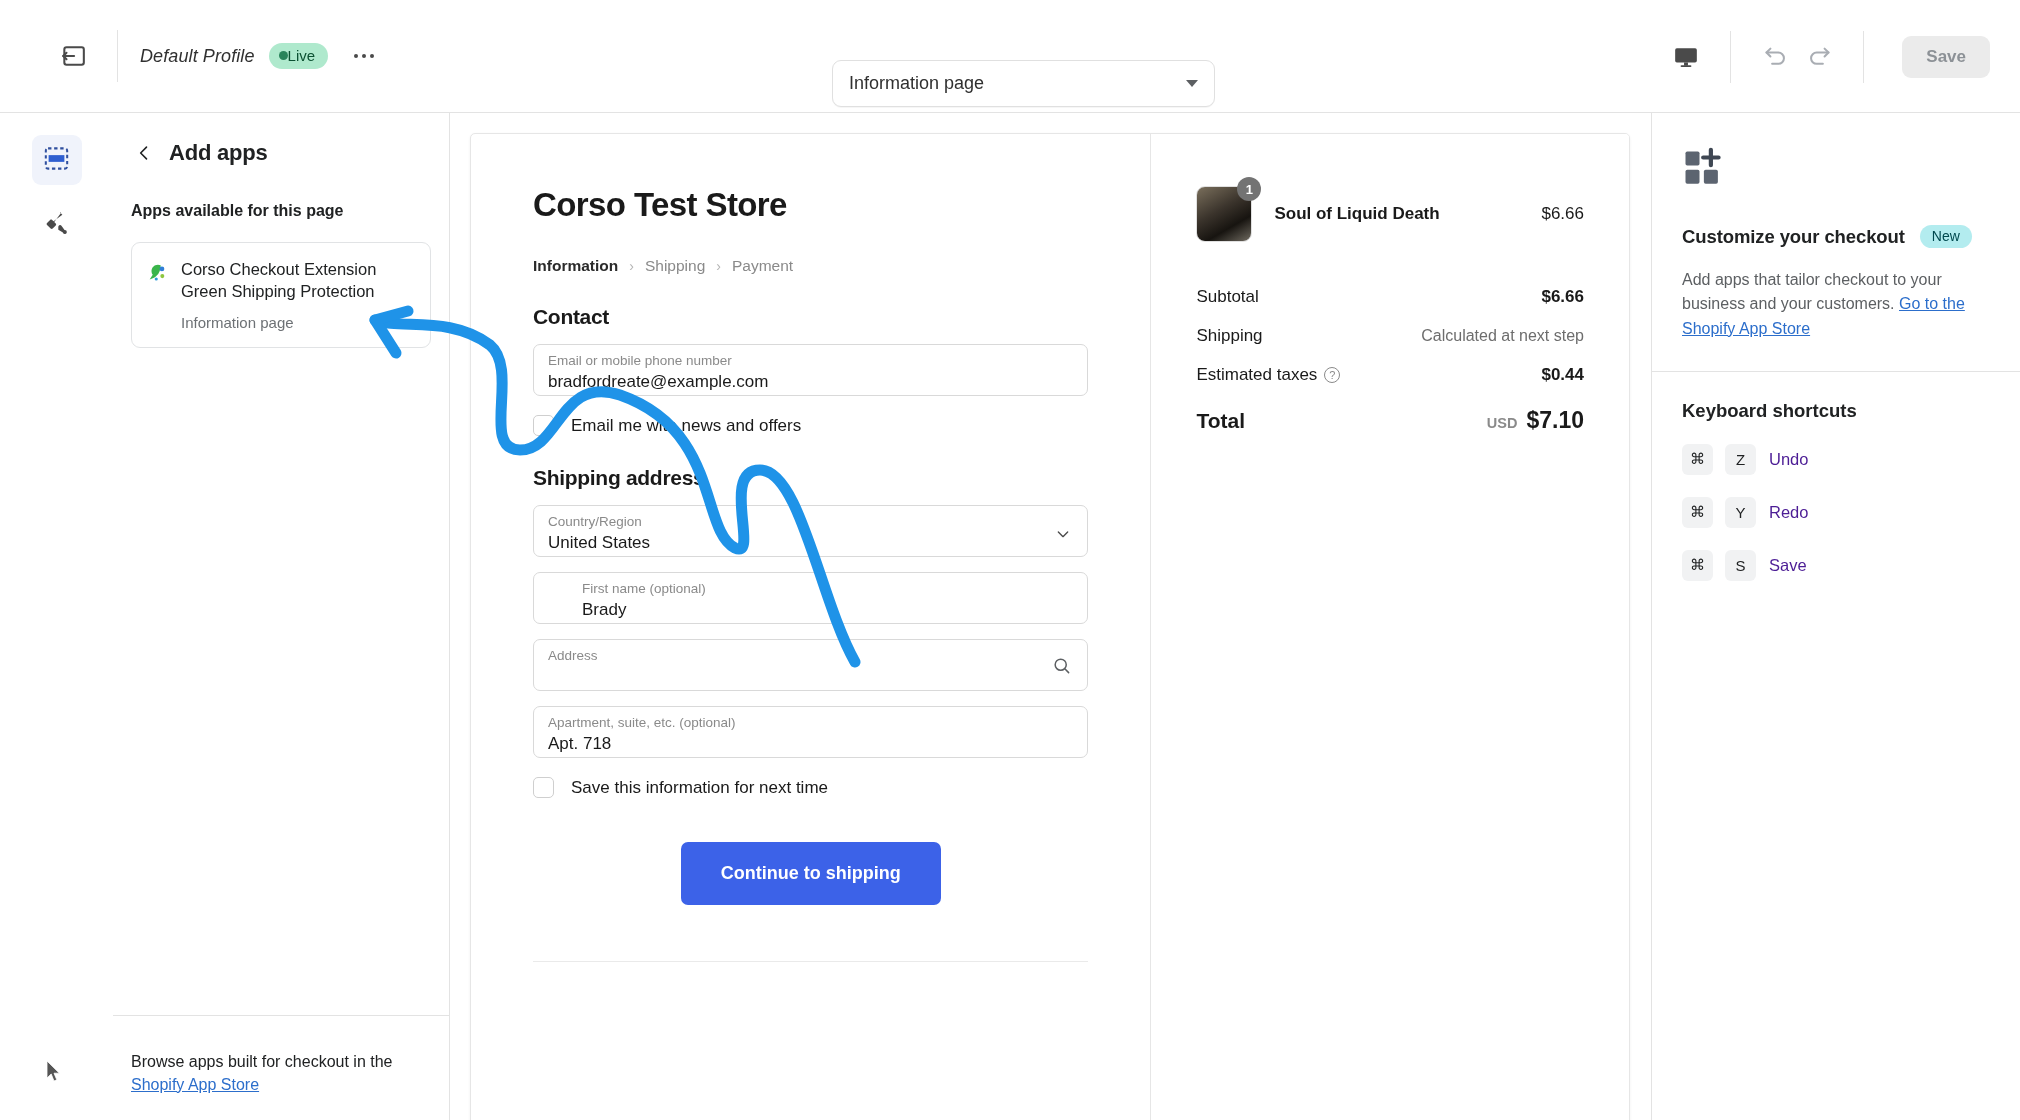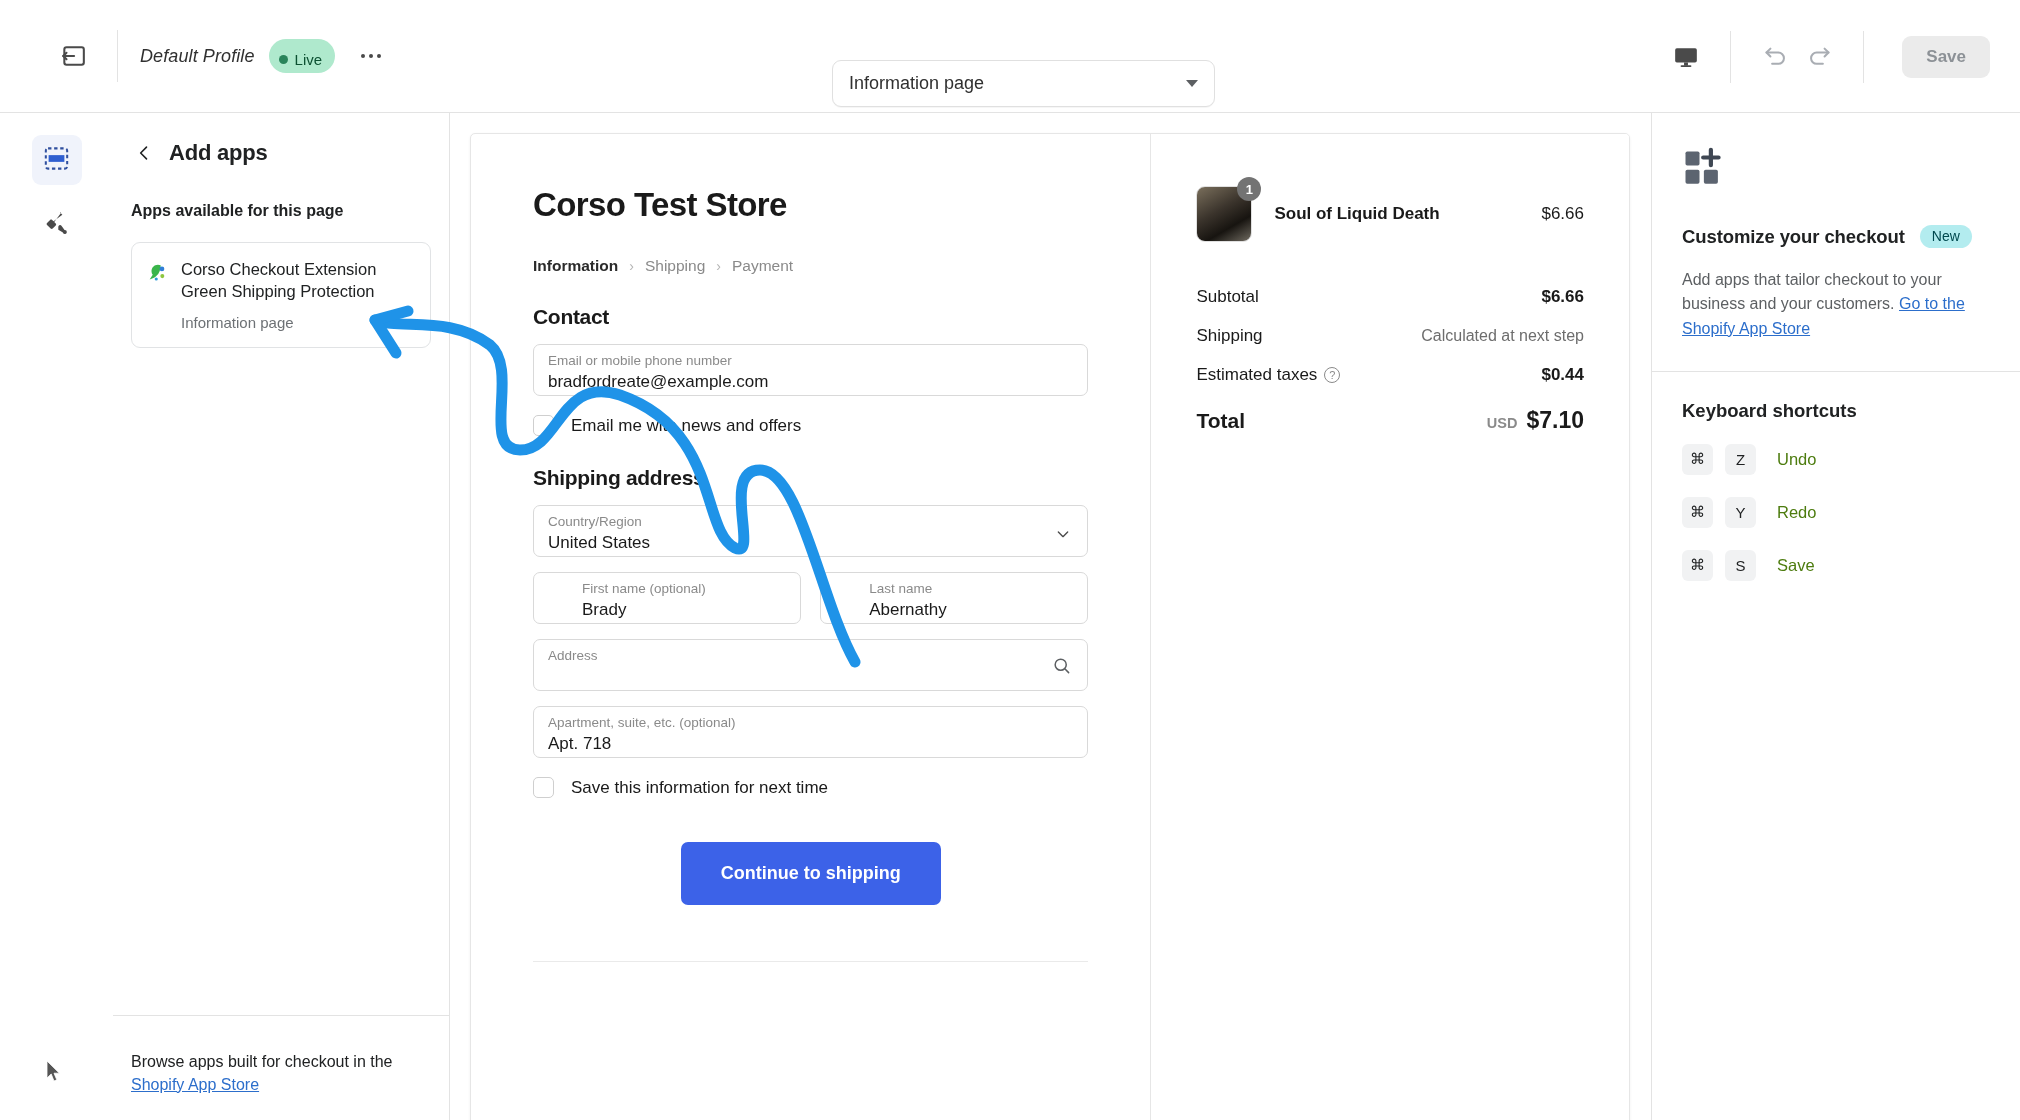--- a/index.html
+++ b/index.html
@@ -19,23 +19,23 @@
   }
   .topbar-left { display:flex; align-items:center; height:100%; }
   .exit-btn {
     width: 44px; height: 44px; margin-left: 51px;
     display:flex; align-items:center; justify-content:center;
     border-radius: 8px; cursor: pointer;
   }
   .vdiv { width:1px; height:52px; background:#e3e3e3; margin:0 22px; }
   .profile-name { font-size:18px; color:#303030; font-weight:400; letter-spacing:.1px;font-style:italic;}
   .live-badge {
-    display:inline-flex; align-items:center; gap:7px;
+    display:inline-flex; align-items:center; 
     background:#afe9cd; color:#0c5132; border-radius:20px;
-    padding: 12px 13px 5px 10px; font-size:15px; margin-left:14px; font-weight:400;
+    padding: 4px 13px 5px 10px; font-size:15px; margin-left:14px; font-weight:400;
   }
   .live-dot { width:9px;height:9px;border-radius:50%;background:#29845a; display:block;}
   .dots-btn {
     margin-left: 18px; width:36px;height:32px; border-radius:7px; cursor:pointer;
     display:flex;align-items:center;justify-content:center; gap:4px;
   }
   .dots-btn i { width:4px;height:4px;border-radius:50%;background:#4a4a4a;display:block;}
 
   .page-select {
     position:absolute; left:832px; top:60px; width:383px; height:47px;
@@ -180,21 +180,21 @@
   .new-badge { background:#b3ecef; color:#00494f; font-size:14px; border-radius:20px; padding:3px 12px 4px 12px;}
   .rp-body { font-size:16px; color:#5c5f62; line-height:1.52; margin-top:20px; }
   .rp-divider { border-top:1px solid #e3e3e3; margin:30px -30px 0 -30px; }
   .rp-sub { font-size:18.5px; font-weight:700; color:#202223; margin-top:28px; }
   .ks-row { display:flex; align-items:center; gap:12px; margin-top:22px; }
   .key {
     min-width:31px; height:31px; background:#f1f2f3; border-radius:6px;
     display:flex;align-items:center;justify-content:center;
     font-size:15px; color:#202223; padding:0 6px;
   }
-  .ks-label { font-size:16.5px; color:#4d7c0f; margin-left:9px; }
+  .ks-label { font-size:16.5px; color:#4c1d95; margin-left:1px; }
 
   
   .annot { position:absolute; left:0; top:0; width:2020px; height:1120px; pointer-events:none; }
 
   
   .cursor { position:absolute; left:46px; top:1060px; }
 </style>
 </head>
 <body>
 
@@ -345,24 +345,20 @@
                 <path d="M5 9l7 7 7-7"></path>
               </svg>
           </span>
         </div>
 
         <div class="row">
           <div class="field">
             <div class="lab">First name (optional)</div>
             <div class="val">Brady</div>
           </div>
-          <div class="field">
-            <div class="lab">Last name</div>
-            <div class="val">Abernathy</div>
-          </div>
         </div>
 
         <div class="field">
           <div class="lab">Address</div>
           <span class="mag">
             <svg width="19" height="19" viewBox="0 0 24 24" fill="none" stroke="#5c5f62" stroke-width="1.9" stroke-linecap="round">
                 <circle cx="11" cy="11" r="7"></circle>
                 <path d="M16.5 16.5 21 21"></path>
               </svg>
           </span>

